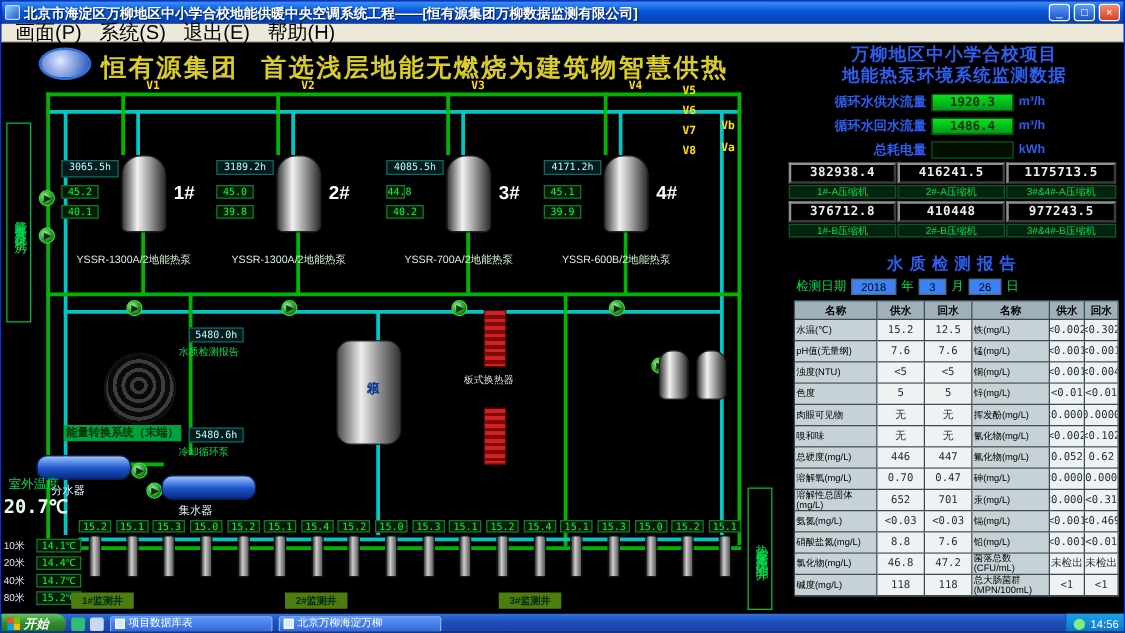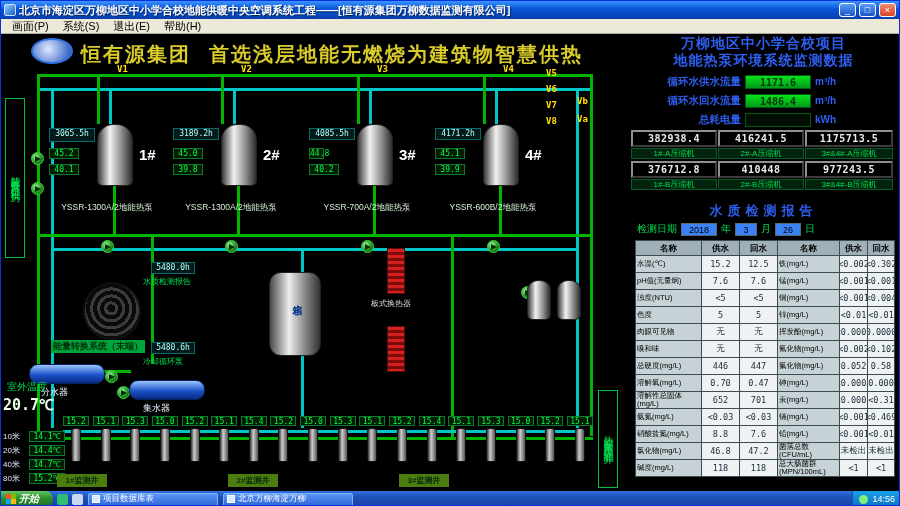--- a/index.html
+++ b/index.html
@@ -10,21 +10,21 @@
   .titlebar{position:absolute;left:0;top:0;width:100%;height:18px;display:flex;align-items:center;gap:3px;padding:0 3px;
     background:linear-gradient(180deg,#3a93ff,#0855d6 45%,#0644b8 90%,#0a3c9e)}
   .ticon{width:12px;height:12px;border-radius:2px;border:1px solid #cfe2ff;background:linear-gradient(135deg,#8fd0ff,#1a5cc8)}
   .ttitle{flex:1;color:#fff;font-size:11px;font-weight:bold;text-shadow:1px 1px 1px rgba(0,0,0,.6);white-space:nowrap;overflow:hidden}
   .tbtn{width:17px;height:14px;border:1px solid #fff;border-radius:3px;color:#fff;font-size:9px;line-height:12px;text-align:center;
     background:linear-gradient(#5a9cf8,#1a54c8);cursor:default}
   .tclose{background:linear-gradient(#f48b72,#d4442a)}
   
   .menubar{position:absolute;left:0;top:18px;width:100%;height:15px;background:#ece9d8;border-bottom:1px solid #aca899;
     display:flex;align-items:center;padding-left:4px}
-  .menubar span{font-size:11px;color:#000;padding:0 7px}
+  .menubar span{font-size:16px;color:#000;padding:0 7px}
   
   .canvas{position:absolute;left:0;top:33px;width:900px;height:457px;background:#000;overflow:hidden}
   .pipe{position:absolute}
   .pg{background:#00b400}
   .pc{background:#00c6c6}
   .logo{position:absolute;left:30px;top:4px;width:42px;height:26px;border-radius:50%;border:2px solid #2e6fe0;
     background:radial-gradient(circle at 40% 40%,#dfe9ff,#1a4ab8)}
   .bannerwrap{position:absolute;left:80px;top:7px;display:flex;gap:18px;color:#d8cb2a;font-size:20px;font-weight:bold;letter-spacing:2px;white-space:nowrap}
   .sysbox{position:absolute;border:1px solid #00c040;color:#00e050;writing-mode:vertical-rl;text-orientation:upright;
     font-size:10px;text-align:center;padding:3px 2px;letter-spacing:2px}
@@ -365,21 +365,21 @@
         <div class="mwell">3#监测井</div>
       </div>
 
     <div class="mtitle" style="top:1px">万柳地区中小学合校项目</div>
     <div class="mtitle" style="top:18px">地能热泵环境系统监测数据</div>
 
     <div class="flows">
 
         <div class="flowrow">
           <span class="fl">循环水供水流量</span>
-          <span class="flv">1171.6</span>
+          <span class="flv">1920.3</span>
           <span class="fu">m³/h</span>
         </div>
 
         <div class="flowrow">
           <span class="fl">循环水回水流量</span>
           <span class="flv">1486.4</span>
           <span class="fu">m³/h</span>
         </div>
       </div>
     <div class="flows" style="top:76px">
@@ -497,21 +497,21 @@
           <div class="cv">&lt;0.002</div>
           <div class="cv">&lt;0.102</div>
         </div>
 
         <div class="trow">
           <div class="cn">总硬度(mg/L)</div>
           <div class="cv">446</div>
           <div class="cv">447</div>
           <div class="cn">氟化物(mg/L)</div>
           <div class="cv">0.052</div>
-          <div class="cv">0.58</div>
+          <div class="cv">0.62</div>
         </div>
 
         <div class="trow">
           <div class="cn">溶解氧(mg/L)</div>
           <div class="cv">0.70</div>
           <div class="cv">0.47</div>
           <div class="cn">砷(mg/L)</div>
           <div class="cv">&lt;0.0005</div>
           <div class="cv">&lt;0.0005</div>
         </div>

